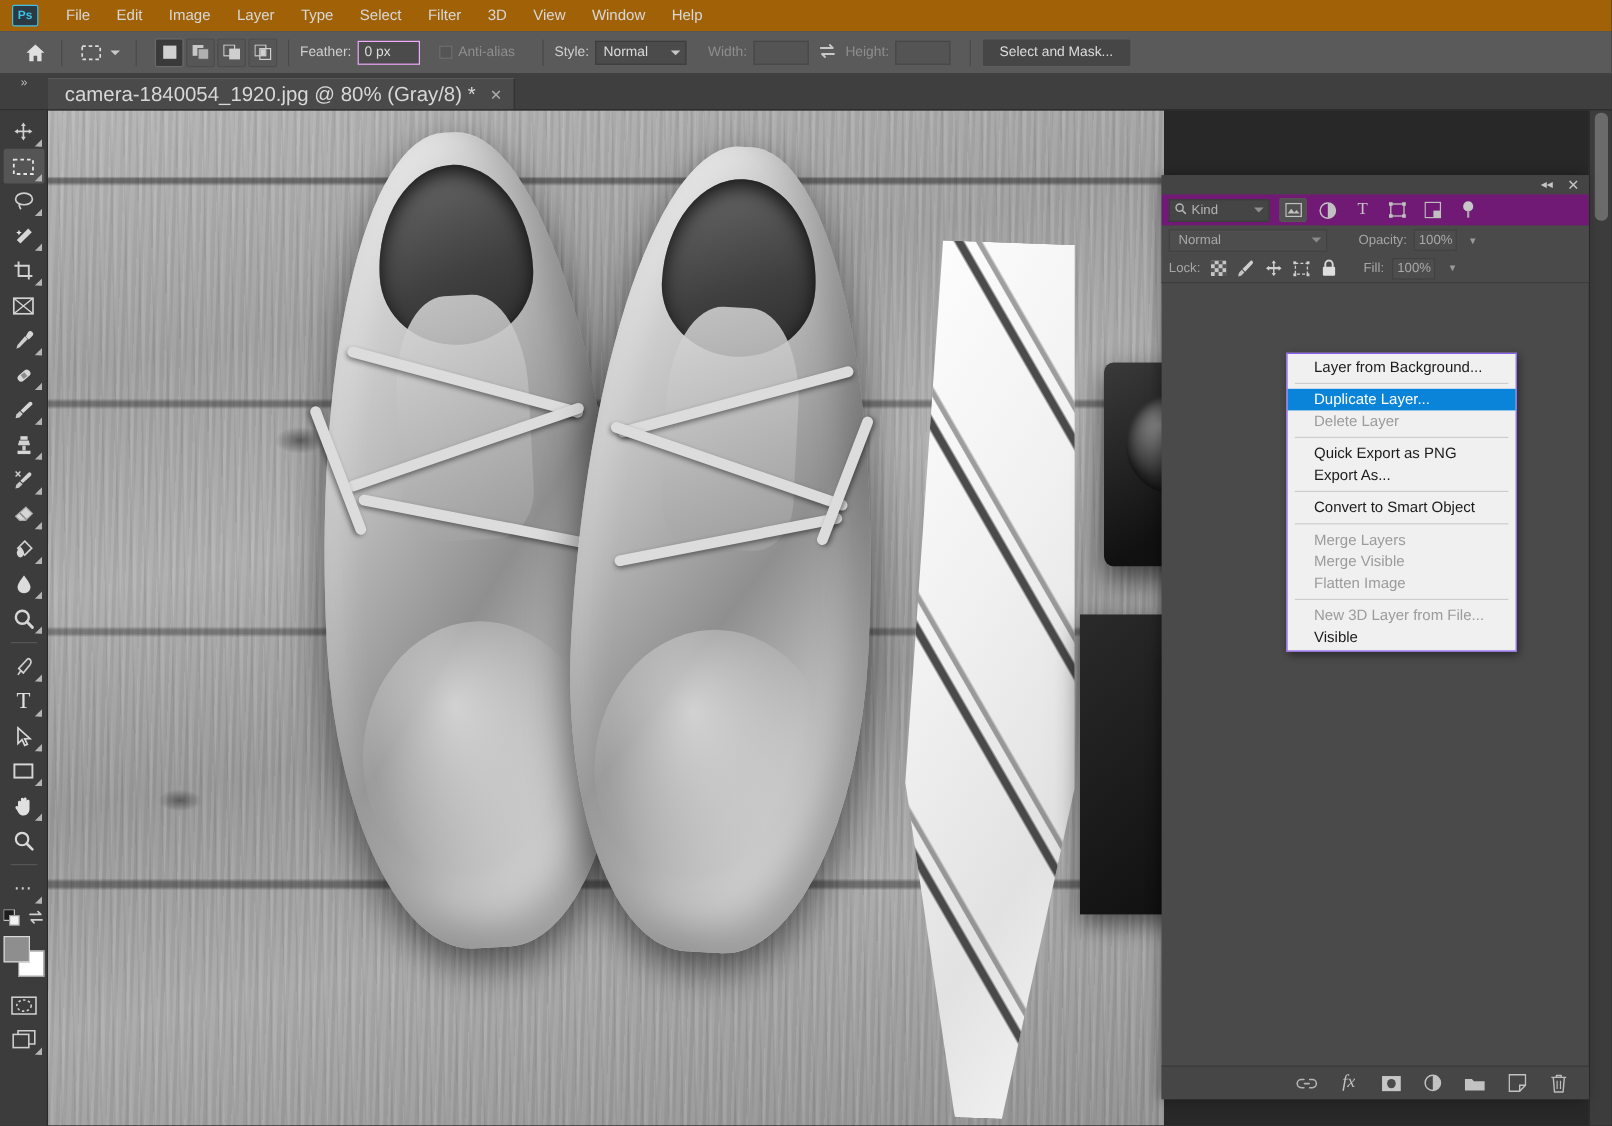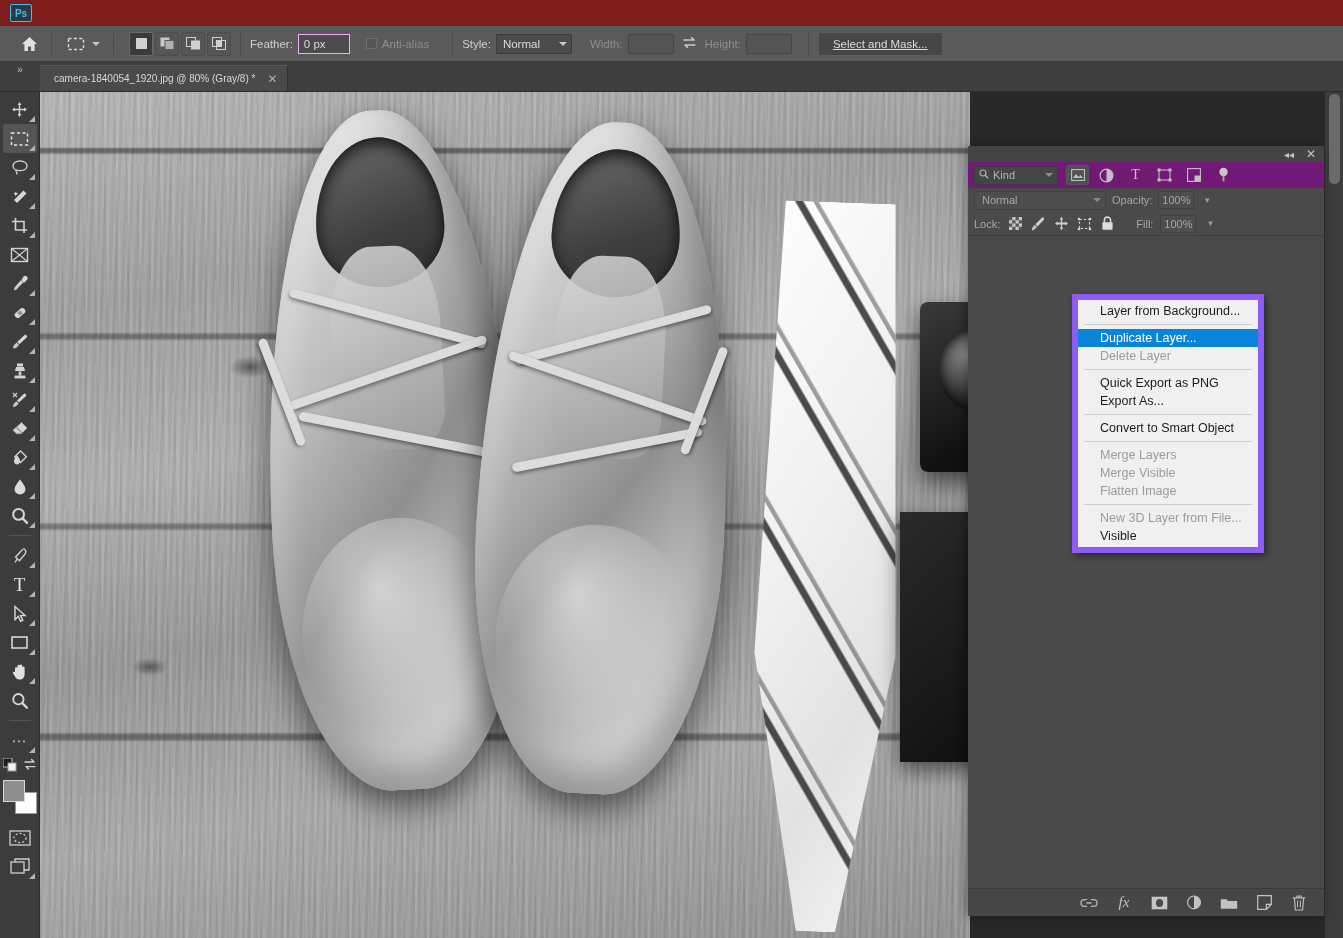--- a/index.html
+++ b/index.html
@@ -6,21 +6,21 @@
   html,body { width:1343px; height:938px; overflow:hidden; }
   body {
     font-family:"Liberation Sans", sans-serif;
     background:#3c3c3c; color:#d4d4d4;
     font-size:12px; -webkit-font-smoothing:antialiased;
   }
 
   
   #menubar {
     position:absolute; left:0; top:0; width:1343px; height:26px;
-    background:#7f1d1d; display:flex; align-items:center;
+    background:#a16207; display:flex; align-items:center;
   }
   #ps-logo {
     width:22px; height:18px; margin-left:10px; margin-right:12px;
     background:#2b3a42; border:1px solid #3dc0e8; border-radius:2px;
     color:#3dc0e8; font-size:10px; font-weight:bold;
     display:flex; align-items:center; justify-content:center; letter-spacing:0;
   }
   .menu-item {
     padding:4px 11px; color:#d8d8d8; font-size:12.5px; cursor:default;
     white-space:nowrap;
@@ -64,39 +64,38 @@
     display:flex; align-items:center; justify-content:space-between; padding:0 4px 0 6px;
   }
   .chk {
     width:11px; height:11px; border:1px solid #6e6e6e; background:#555;
     display:inline-block; margin-right:5px; vertical-align:-1px;
   }
   #select-and-mask {
     background:#464646; border:1px solid #5d5d5d; color:#dcdcdc;
     height:24px; padding:0 14px; line-height:22px; font-size:11.5px;
     border-radius:2px;
-    text-decoration:underline;
   }
   #swap-wh { margin:0 8px; color:#c3c3c3; font-size:13px; }
 
   
   #tabbar {
     position:absolute; left:0; top:62px; width:1343px; height:30px;
     background:#3f3f3f; border-bottom:1px solid #2b2b2b; display:flex; align-items:flex-end;
   }
   #left-collapse {
     width:40px; height:30px; display:flex; align-items:flex-start;
     justify-content:center; padding-top:3px; color:#bdbdbd; font-size:10px;
   }
   #doc-tab {
     background:#4a4a4a; height:26px; display:flex; align-items:center;
     padding:0 8px 0 14px; border-right:1px solid #303030; border-top:1px solid #585858;
     gap:10px;
   }
-  #doc-tab-title { color:#d8d8d8; font-size:10px; white-space:nowrap; }
+  #doc-tab-title { color:#d8d8d8; font-size:17px; white-space:nowrap; }
   #doc-tab-close { color:#b0b0b0; font-size:12px; padding:0 2px; }
 
   
   #toolbar {
     position:absolute; left:0; top:92px; width:40px; height:846px;
     background:#3c3c3c; border-right:1px solid #2b2b2b;
     display:flex; flex-direction:column; align-items:center; padding-top:3px;
   }
   .tool {
     width:34px; height:29px; display:flex; align-items:center; justify-content:center;
@@ -288,21 +287,21 @@
   #panel-footer {
     position:absolute; left:0; bottom:0; width:356px; height:28px;
     background:#464646; border-top:1px solid #3a3a3a;
     display:flex; align-items:center; justify-content:flex-end; gap:17px; padding-right:16px;
   }
   .footer-icon { width:18px; height:18px; display:flex; align-items:center; justify-content:center; color:#b9b9b9;}
 
   
   #context-menu {
     position:absolute; left:1072px; top:294px; width:192px;
-    background:#f0f0f0; border:6px solid #8b5cf6;
+    background:#f0f0f0; border:1px solid #8b5cf6;
     box-shadow:2px 3px 7px rgba(0,0,0,.45); padding:2px 0;
     font-size:12.5px; color:#1b1b1b; z-index:50;
   }
   .cm-item {
     height:18px; line-height:18px; padding:0 10px 0 22px; white-space:nowrap;
   }
   .cm-item.disabled { color:#9b9b9b; }
   .cm-item.selected { background:#0a84d8; color:#ffffff; }
   .cm-sep { height:1px; background:#cdcdcd; margin:4px 6px; }
 
@@ -314,20 +313,33 @@
   #right-rail-thumb {
     position:absolute; left:4px; top:2px; width:11px; height:90px;
     background:#6b6b6b; border-radius:5px;
   }
 </style>
 </head>
 <body>
 
 <div id="menubar">
   <div id="ps-logo">Ps</div>
+  <div id="menubar-items" style="display: flex;">
+      <div class="menu-item">File</div>
+      <div class="menu-item">Edit</div>
+      <div class="menu-item">Image</div>
+      <div class="menu-item">Layer</div>
+      <div class="menu-item">Type</div>
+      <div class="menu-item">Select</div>
+      <div class="menu-item">Filter</div>
+      <div class="menu-item">3D</div>
+      <div class="menu-item">View</div>
+      <div class="menu-item">Window</div>
+      <div class="menu-item">Help</div>
+    </div>
 </div>
 
 <div id="optionsbar">
   <div id="home-icon">
     <svg width="17" height="16" viewBox="0 0 17 16">
         <path d="M8.5 1 L16 8 L13.6 8 L13.6 15 L10 15 L10 10.4 L7 10.4 L7 15 L3.4 15 L3.4 8 L1 8 Z" fill="#e0e0e0"></path>
       </svg>
   </div>
   <div class="ob-sep"></div>
   <div class="tool-preset">
@@ -667,21 +679,21 @@
           <rect x="5.6" y="8.4" width="1.8" height="6" fill="#a8a8a8"></rect>
         </svg>
     </div>
   </div>
 
   <div id="blend-row">
     <div id="blend-select">
       <span>Normal</span>
       <span class="caret-dn" style="border-top-color:#8a8a8a"></span>
     </div>
-    <span class="small-lbl" style="margin-left:0">Opacity:</span>
+    <span class="small-lbl" style="margin-left:20px">Opacity:</span>
     <div class="num-field">100%</div>
     <span class="num-caret">▼</span>
   </div>
 
   <div id="lock-row">
     <span class="small-lbl">Lock:</span>
     <span class="lock-icon">
       <svg width="13" height="13" viewBox="0 0 13 13">
           <rect width="13" height="13" fill="#c6c6c6"></rect>
           <rect x="0" y="0" width="3.25" height="3.25" fill="#555"></rect>

